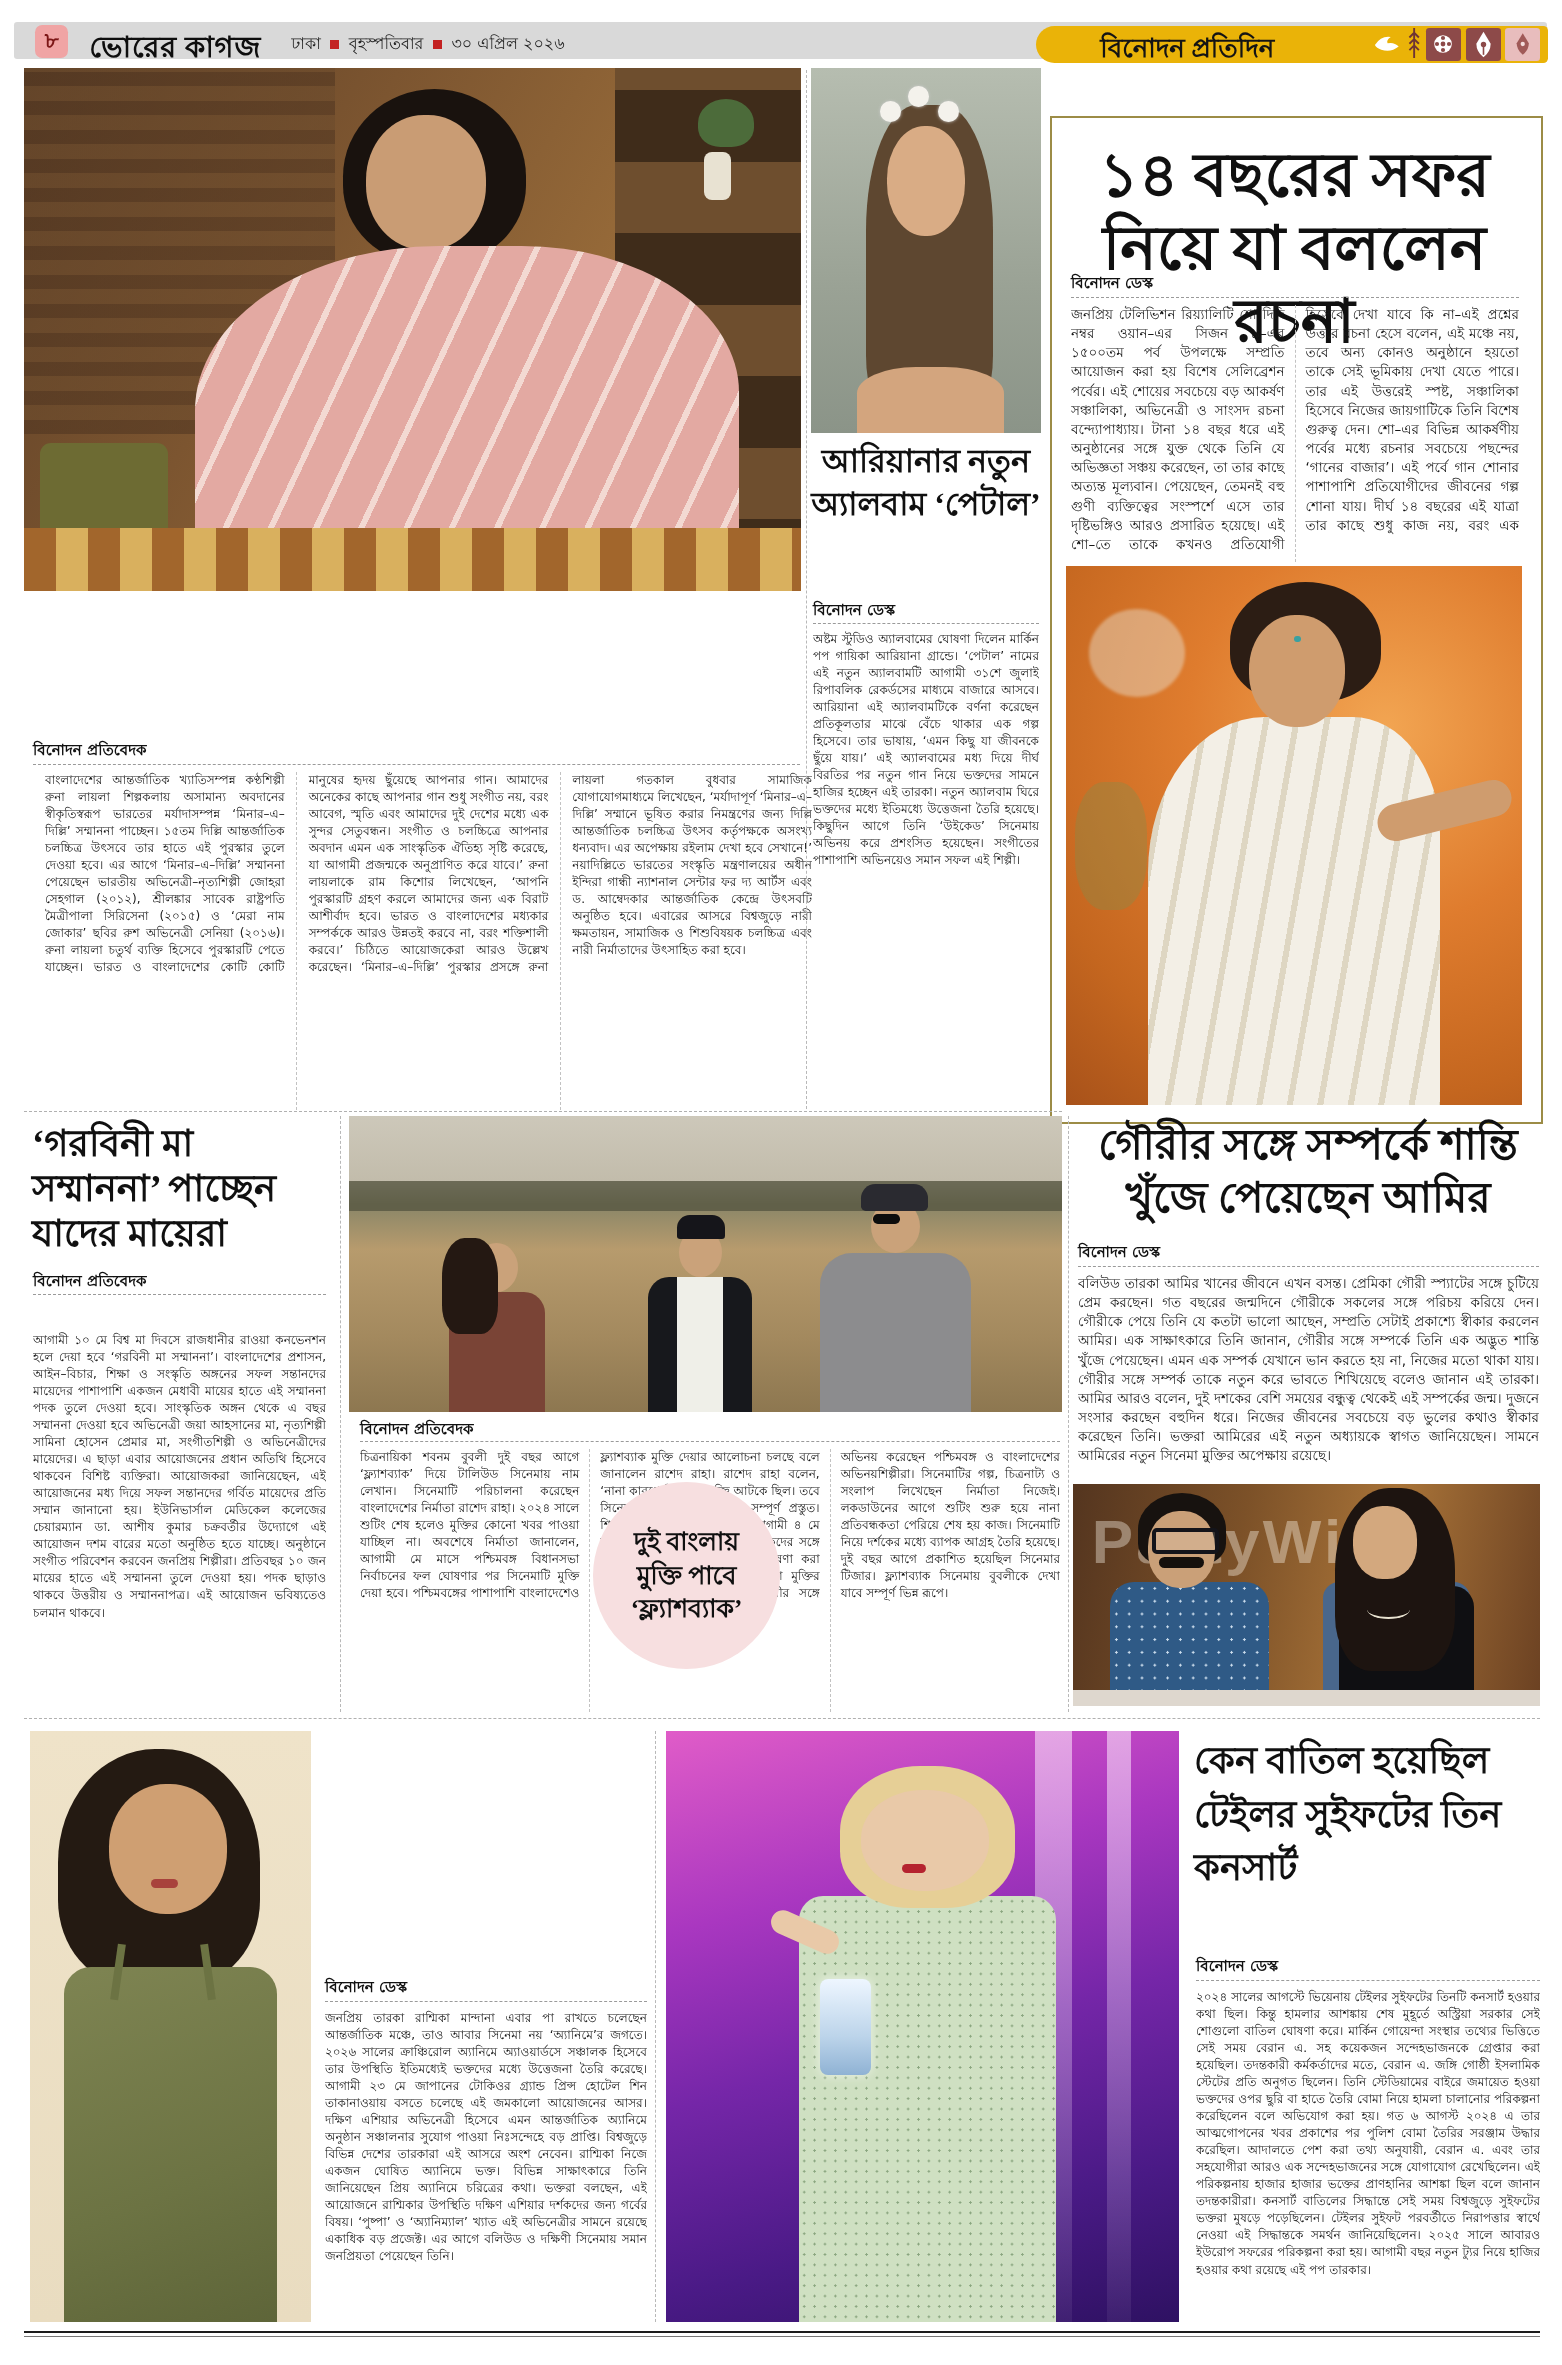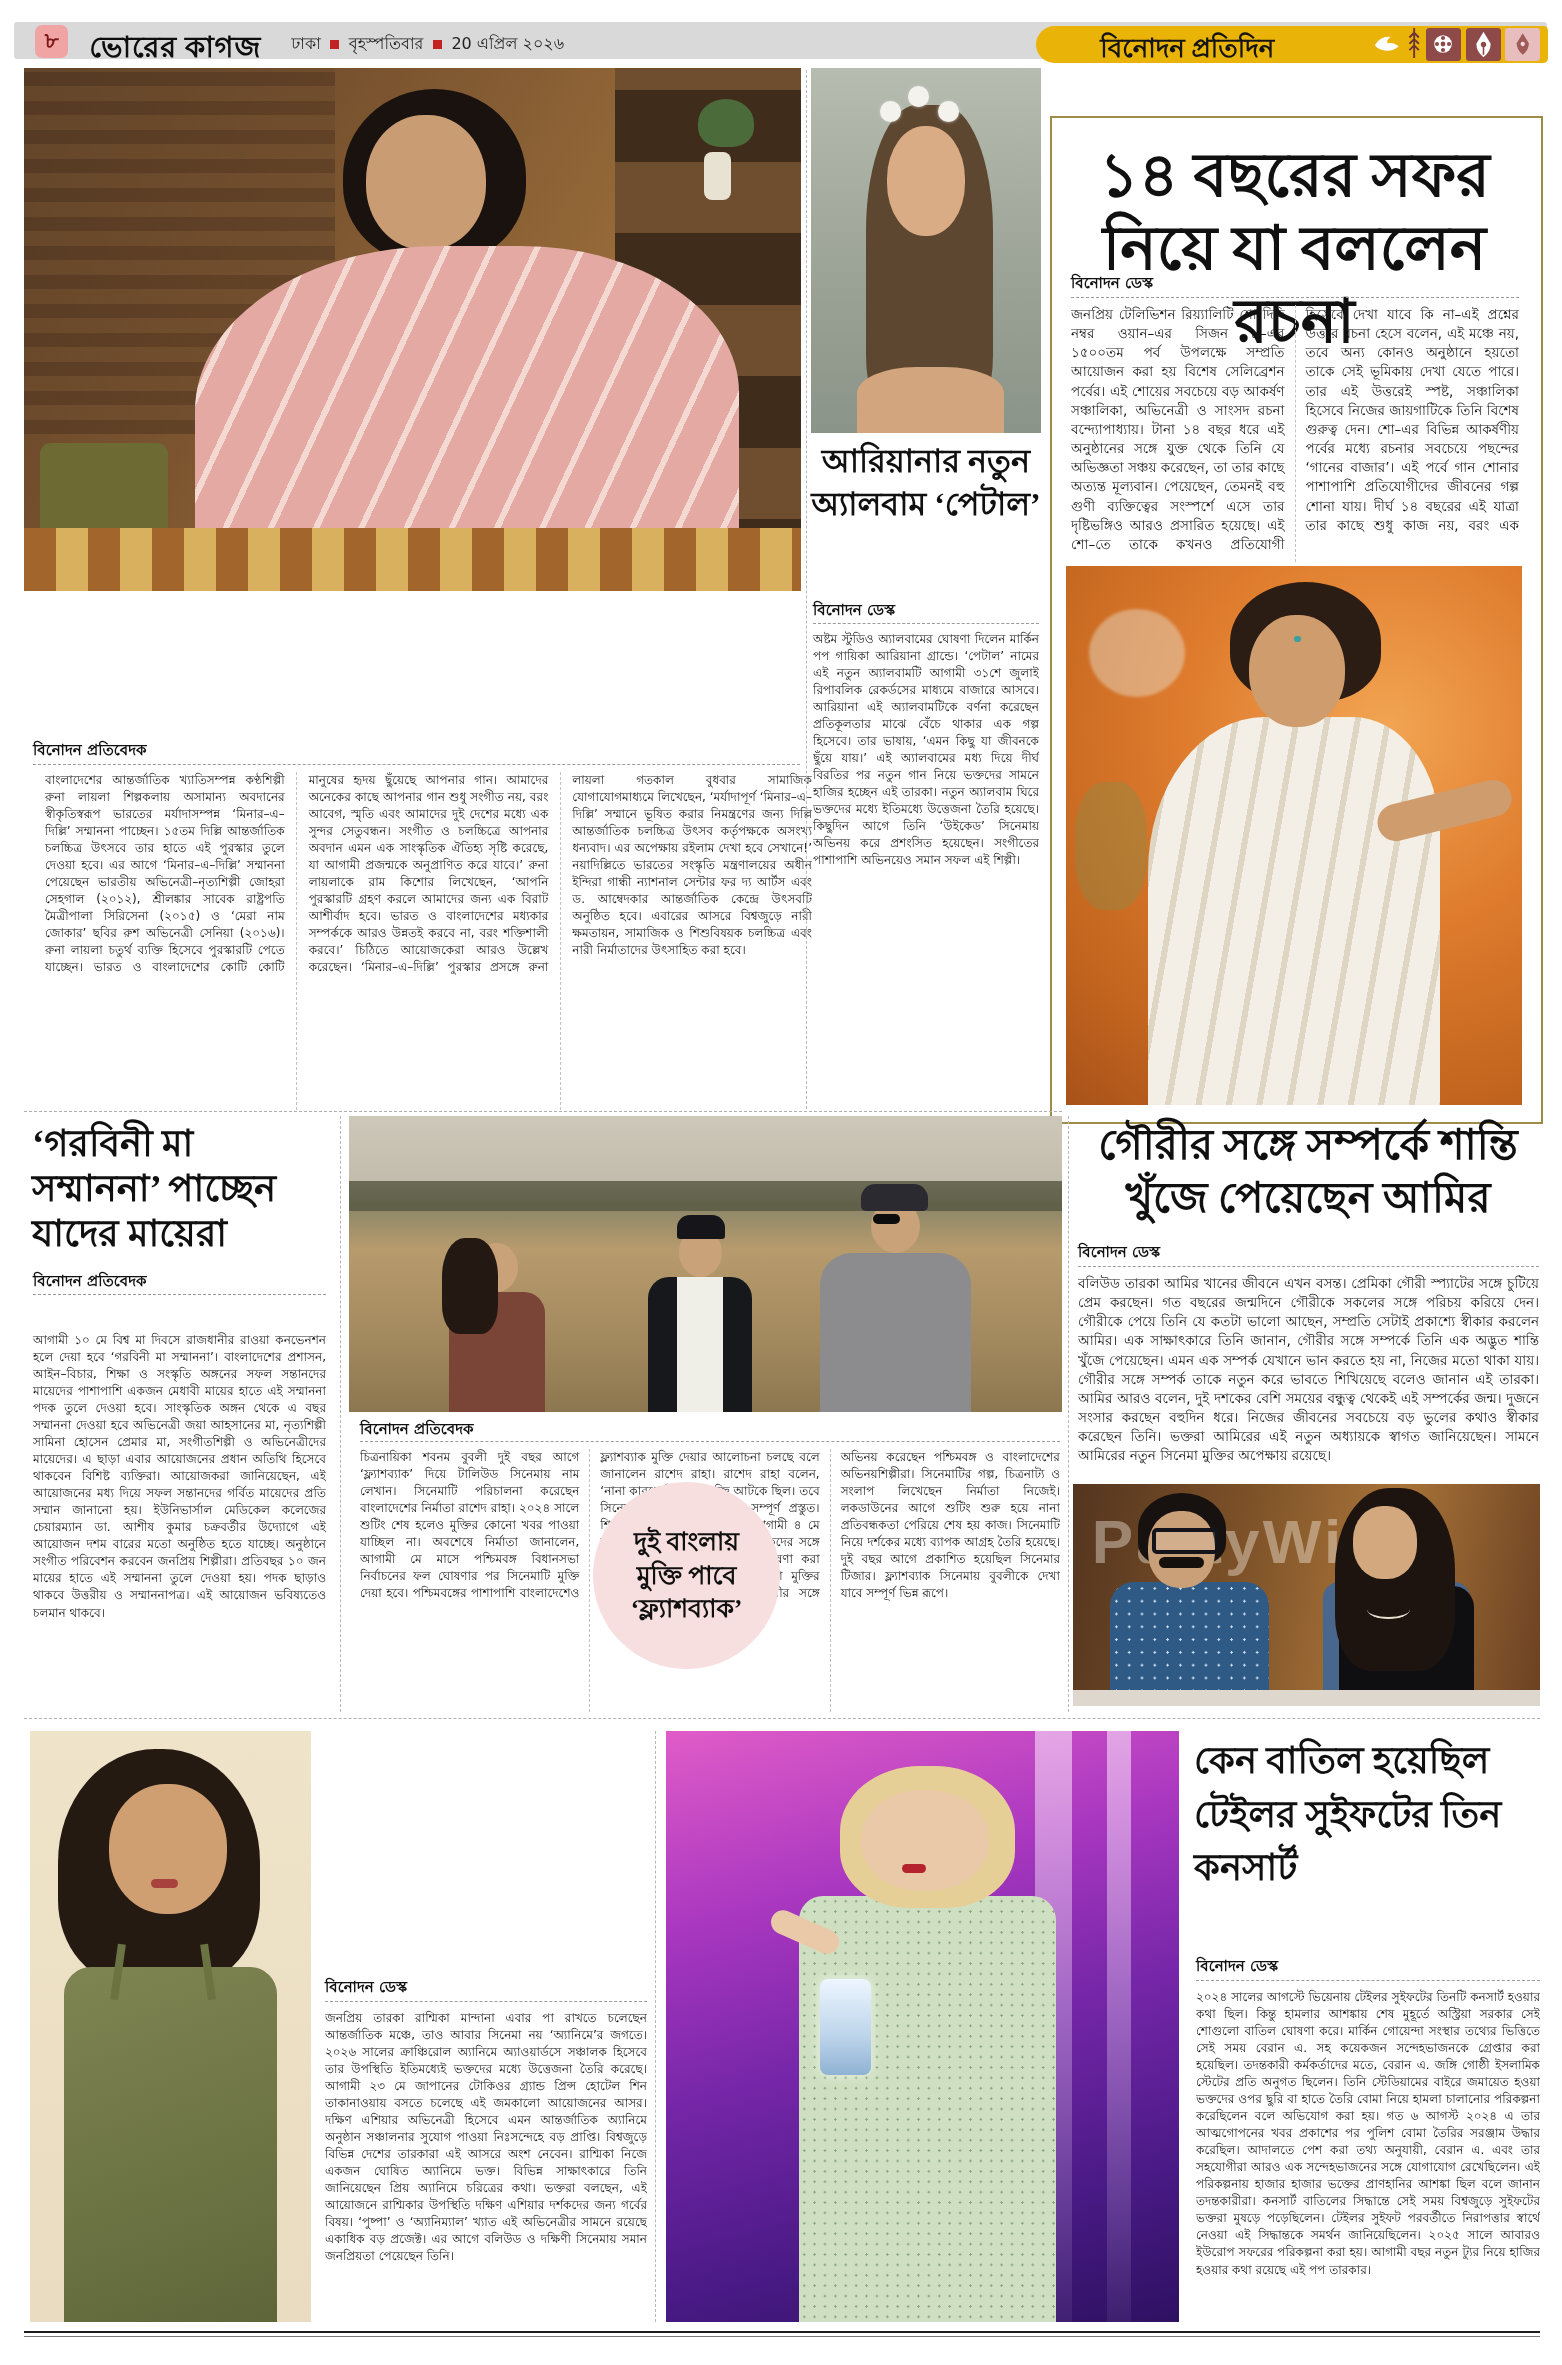--- a/index.html
+++ b/index.html
@@ -173,21 +173,21 @@
 <div class="page">
 
   <div class="hdr">
     <div class="hdr-pagenum">৮</div>
     <div class="hdr-logo">ভোরের কাগজ</div>
     <div class="hdr-date">
       <span>ঢাকা</span>
       <span class="redsq"></span>
       <span>বৃহস্পতিবার</span>
       <span class="redsq"></span>
-      <span>20 এপ্রিল ২০২৬</span>
+      <span>৩০ এপ্রিল ২০২৬</span>
     </div>
     <div class="hdr-band">
       <div class="hdr-section">বিনোদন প্রতিদিন</div>
       <div class="hdr-icons">
         <span>
           <svg width="32" height="27" viewBox="0 0 40 34">
               <path d="M6 20 Q14 8 26 10 Q20 14 22 18 Q30 16 36 22 Q26 30 14 26 Q8 24 6 20Z" fill="#ffffff"></path>
             </svg>
         </span>
         <span>

